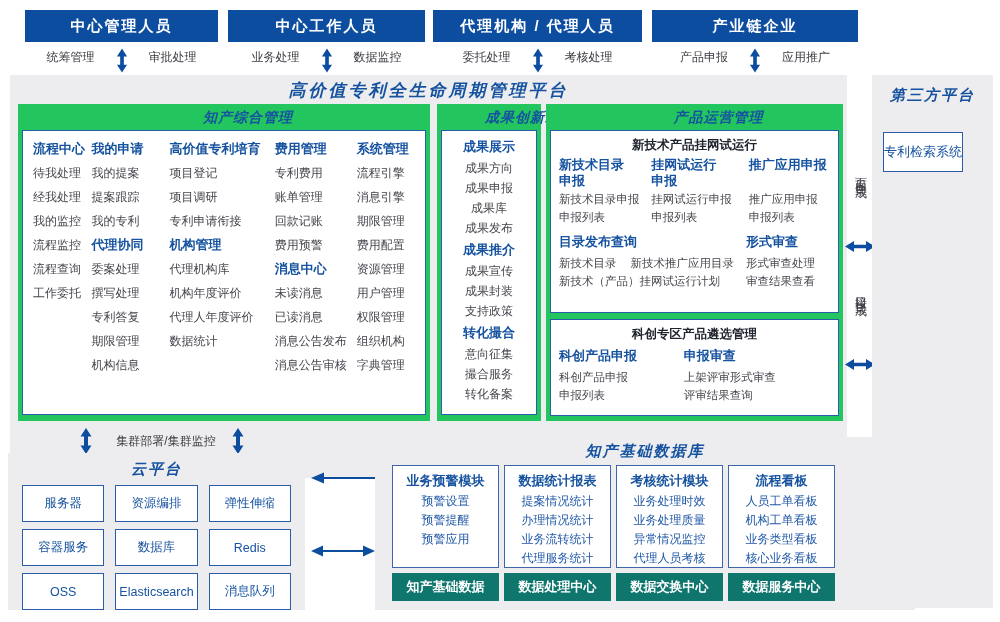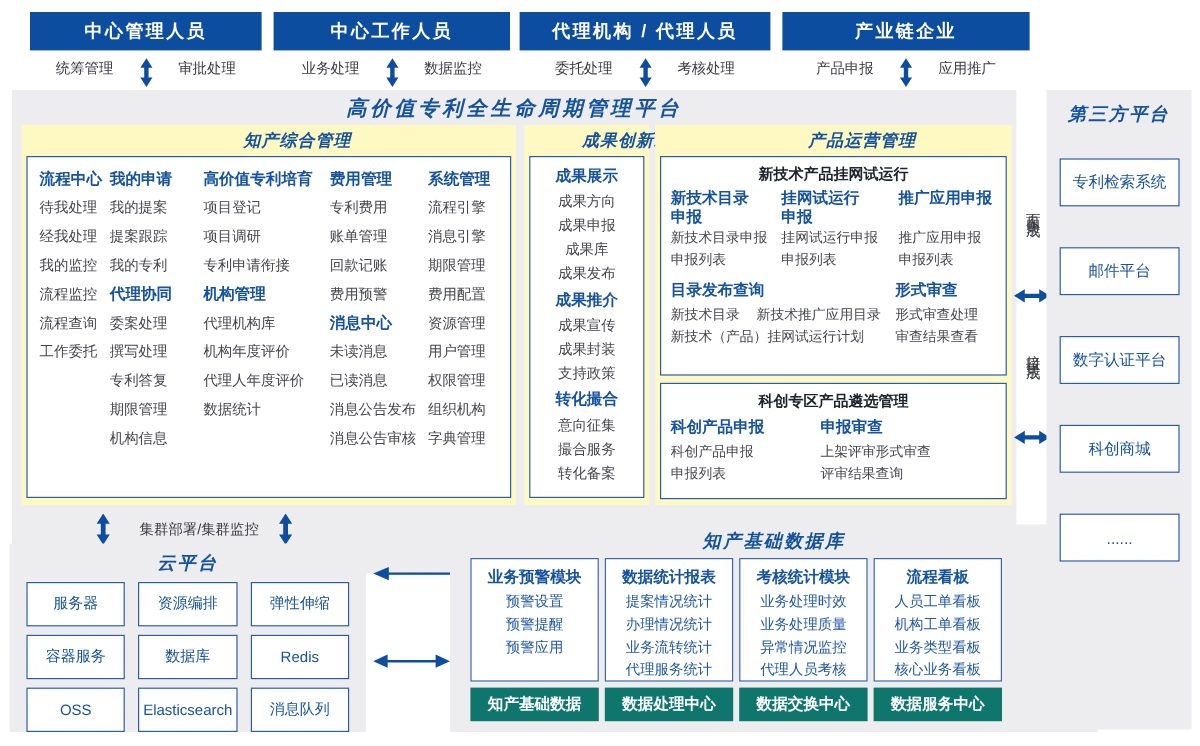--- a/index.html
+++ b/index.html
@@ -10,21 +10,21 @@
   .actor { position: absolute; top: 10px; }
   .actor-header { height: 32px; background: #0C4DA0; color: #fff; font-size: 15px; font-weight: bold;
     display: flex; align-items: center; justify-content: center; letter-spacing: 2px; }
   .actor-sub { margin-top: 7px; display: flex; justify-content: center; gap: 54px; font-size: 12px; color: #3A3B42; }
   .actor-arrow { position: absolute; left: 50%; transform: translateX(-50%); top: 38px; width: 11px; height: 25px; color: #0C4DA0; }
 
   
   .platform { position: absolute; left: 10px; top: 75px; width: 837px; height: 403px; background: #EDEDEF; }
   .platform-title { text-align: center; padding-top: 4px; font-size: 17px; font-weight: bold; font-style: italic;
     color: #15529F; letter-spacing: 3px; }
-  .section { position: absolute; background: #fef9c3; padding-left: 48px; }
+  .section { position: absolute; background: #22c55e; padding-left: 48px; }
   .sec-ip { left: 8px; top: 29px; width: 412px; height: 317px; }
   .sec-demo { left: 427px; top: 29px; width: 104px; height: 317px; }
   .sec-prod { left: 536px; top: 29px; width: 297px; height: 317px; }
   .section-title { height: 26px; line-height: 26px; text-align: center; font-size: 14px; font-weight: bold;
     font-style: italic; color: #15529F; letter-spacing: 1px; white-space: nowrap; }
   .panel { position: absolute; left: 4px; right: 4px; top: 26px; bottom: 6px; background: #fff; border: 1.5px solid #2A5CAA; }
 
   .ip-panel { display: flex; padding: 6px 2px 0 10px; }
   .c1 { width: 15%; } .c2 { width: 20%; } .c3 { width: 27%; } .c4 { width: 21%; } .c5 { width: 17%; }
   .ip-panel .grp { font-size: 13px; font-weight: bold; color: #15529F; height: 24px; line-height: 24px; white-space: nowrap; }
@@ -74,21 +74,21 @@
   .db-col { width: 107px; height: 103px; background: #fff; border: 1px solid #3D66AE; text-align: center; }
   .db-col .hdr { font-size: 13px; font-weight: bold; color: #15529F; margin-top: 6px; margin-bottom: 2px; white-space: nowrap; }
   .dbitm { font-size: 12px; color: #2058A8; line-height: 19px; white-space: nowrap; }
   .db-foot { position: absolute; left: 17px; top: 136px; display: flex; gap: 5px; }
   .fbox { width: 107px; height: 28px; background: #0f766e; color: #fff; font-weight: bold; font-size: 13px;
     display: flex; align-items: center; justify-content: center; white-space: nowrap; }
 
   
   .tp { position: absolute; left: 872px; top: 75px; width: 121px; height: 533px; background: #EDEDEF; }
   .tp .big-title { margin-top: 11px; }
-  .tp-list { position: absolute; top: 57px; left: 11px; right: 10px; display: flex; flex-direction: column; gap: 34px; }
+  .tp-list { position: absolute; top: 57px; left: 11px; right: 10px; display: flex; gap: 44px; font-family: Liberation Serif, serif; }
   .tp-box { height: 40px; background: #fff; border: 1.5px solid #2A5CAA; display: flex; align-items: center;
     justify-content: center; font-size: 13px; color: #15529F; white-space: nowrap; }
 </style>
 </head>
 <body>
 
 <div class="canvas">
 
   <div class="actor" style="left:25px;width:193px;">
     <div class="actor-header">中心管理人员</div>

